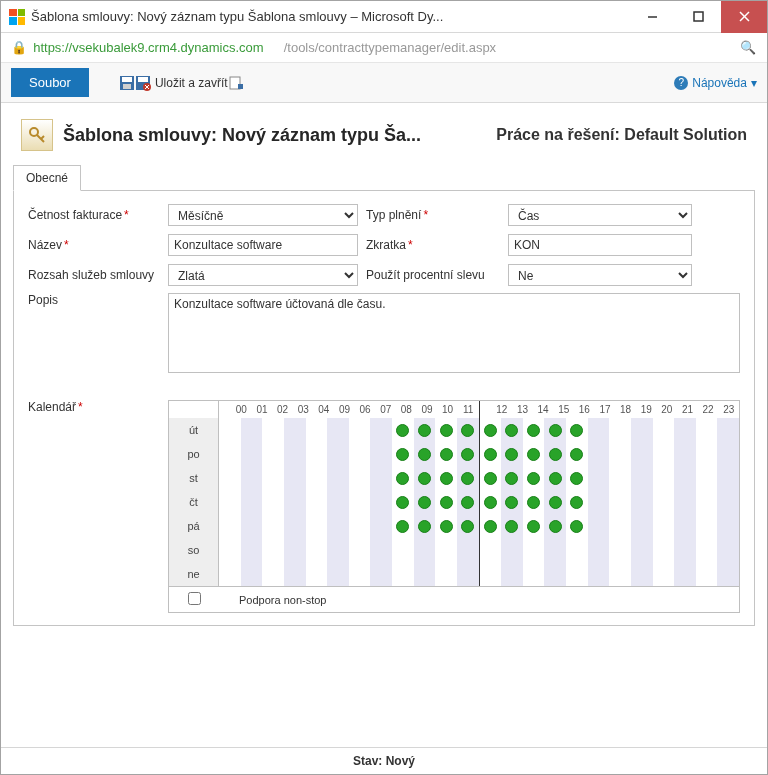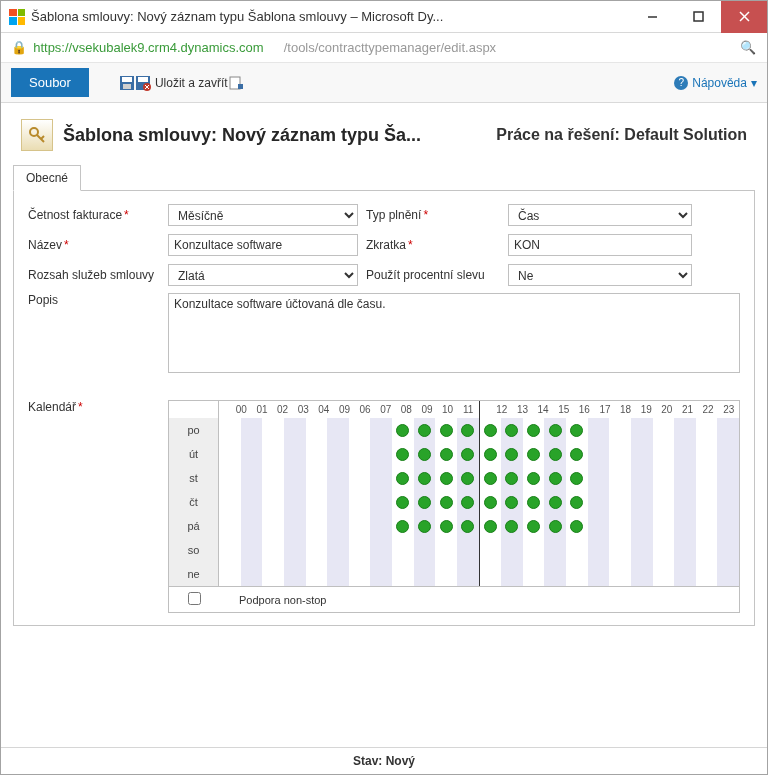--- a/index.html
+++ b/index.html
@@ -224,70 +224,70 @@
               <div class="hourcell">18</div>
               <div class="hourcell">19</div>
               <div class="hourcell">20</div>
               <div class="hourcell">21</div>
               <div class="hourcell">22</div>
               <div class="hourcell">23</div>
             </div>
         </div>
         <div id="dayrows">
             <div class="dayrow">
+              <div class="daylabel">út</div>
+              <div class="slots am">
+                <div class="slot"></div>
+                <div class="slot stripe"></div>
+                <div class="slot"></div>
+                <div class="slot stripe"></div>
+                <div class="slot"></div>
+                <div class="slot stripe"></div>
+                <div class="slot"></div>
+                <div class="slot stripe"></div>
+                <div class="slot">
+                  <div class="dot"></div>
+                </div>
+                <div class="slot stripe">
+                  <div class="dot"></div>
+                </div>
+                <div class="slot">
+                  <div class="dot"></div>
+                </div>
+                <div class="slot stripe">
+                  <div class="dot"></div>
+                </div>
+              </div>
+              <div class="slots">
+                <div class="slot">
+                  <div class="dot"></div>
+                </div>
+                <div class="slot stripe">
+                  <div class="dot"></div>
+                </div>
+                <div class="slot">
+                  <div class="dot"></div>
+                </div>
+                <div class="slot stripe">
+                  <div class="dot"></div>
+                </div>
+                <div class="slot">
+                  <div class="dot"></div>
+                </div>
+                <div class="slot stripe"></div>
+                <div class="slot"></div>
+                <div class="slot stripe"></div>
+                <div class="slot"></div>
+                <div class="slot stripe"></div>
+                <div class="slot"></div>
+                <div class="slot stripe"></div>
+              </div>
+            </div>
+            <div class="dayrow">
               <div class="daylabel">po</div>
-              <div class="slots am">
-                <div class="slot"></div>
-                <div class="slot stripe"></div>
-                <div class="slot"></div>
-                <div class="slot stripe"></div>
-                <div class="slot"></div>
-                <div class="slot stripe"></div>
-                <div class="slot"></div>
-                <div class="slot stripe"></div>
-                <div class="slot">
-                  <div class="dot"></div>
-                </div>
-                <div class="slot stripe">
-                  <div class="dot"></div>
-                </div>
-                <div class="slot">
-                  <div class="dot"></div>
-                </div>
-                <div class="slot stripe">
-                  <div class="dot"></div>
-                </div>
-              </div>
-              <div class="slots">
-                <div class="slot">
-                  <div class="dot"></div>
-                </div>
-                <div class="slot stripe">
-                  <div class="dot"></div>
-                </div>
-                <div class="slot">
-                  <div class="dot"></div>
-                </div>
-                <div class="slot stripe">
-                  <div class="dot"></div>
-                </div>
-                <div class="slot">
-                  <div class="dot"></div>
-                </div>
-                <div class="slot stripe"></div>
-                <div class="slot"></div>
-                <div class="slot stripe"></div>
-                <div class="slot"></div>
-                <div class="slot stripe"></div>
-                <div class="slot"></div>
-                <div class="slot stripe"></div>
-              </div>
-            </div>
-            <div class="dayrow">
-              <div class="daylabel">út</div>
               <div class="slots am">
                 <div class="slot"></div>
                 <div class="slot stripe"></div>
                 <div class="slot"></div>
                 <div class="slot stripe"></div>
                 <div class="slot"></div>
                 <div class="slot stripe"></div>
                 <div class="slot"></div>
                 <div class="slot stripe"></div>
                 <div class="slot">

